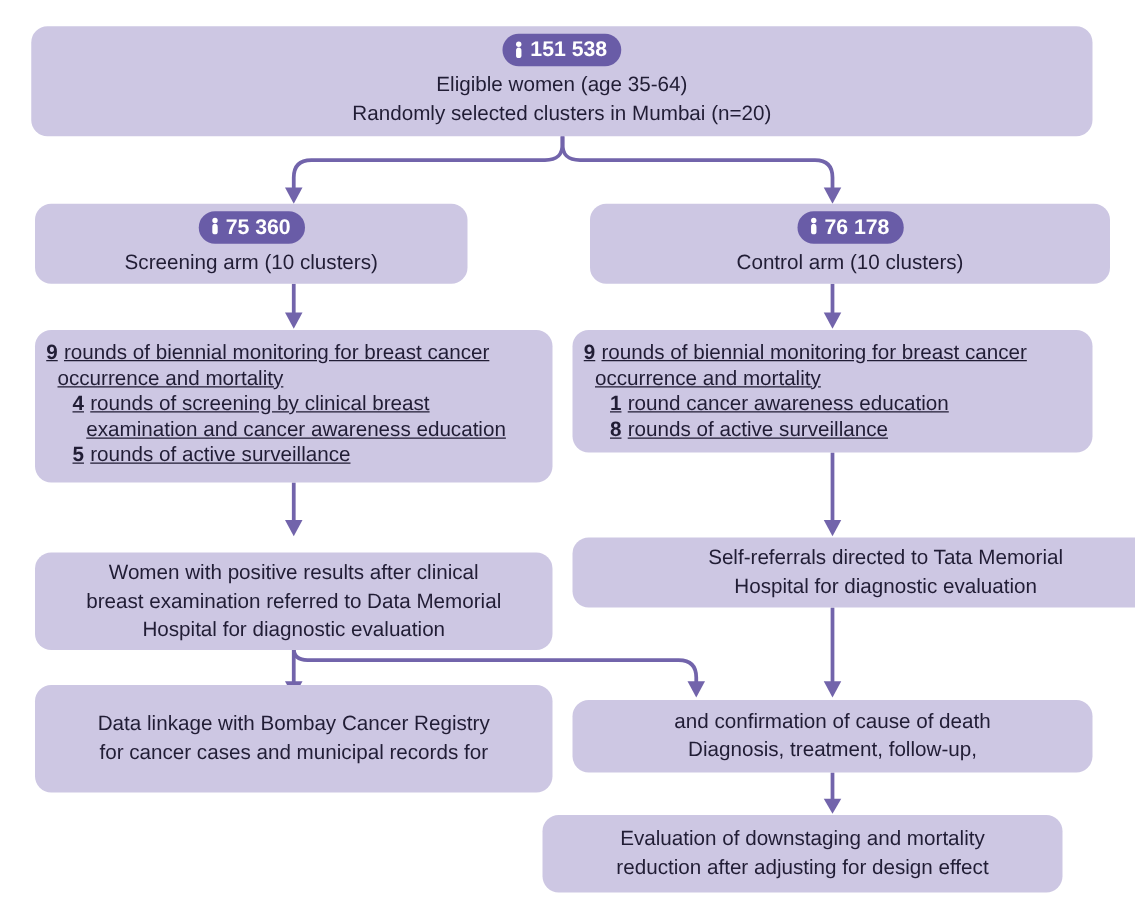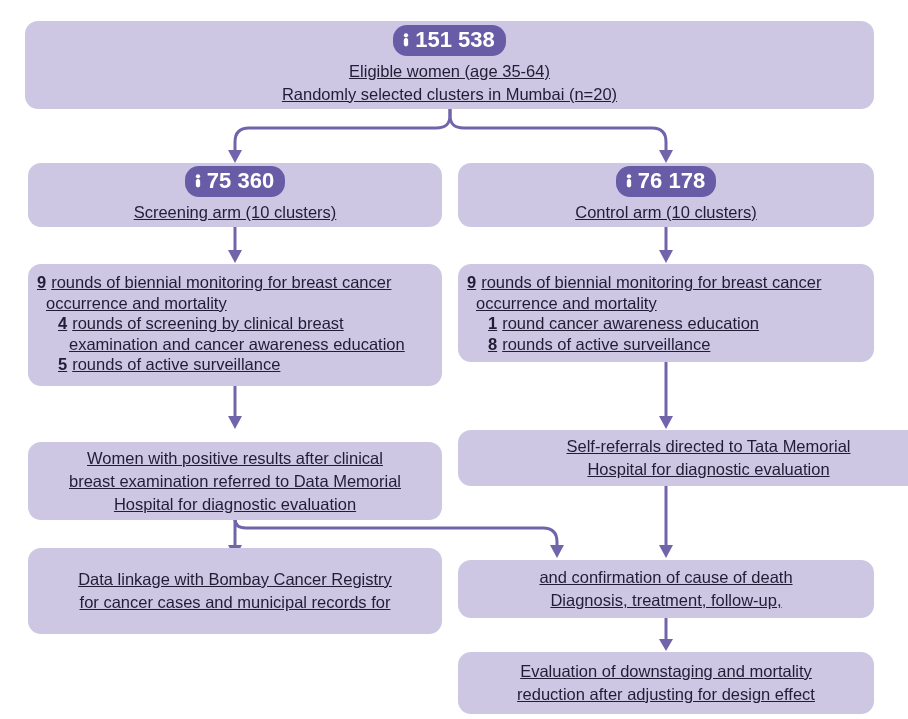--- a/index.html
+++ b/index.html
@@ -36,36 +36,36 @@
     text-align: center;
   }
   .box--list {
     align-items: stretch;
     justify-content: flex-start;
     text-align: left;
     padding: 8px 9px;
     line-height: 20.5px;
     text-decoration: underline;
   }
-  .cline { white-space: nowrap; text-decoration: underline; }
+  .cline { white-space: nowrap; }
   .mline { white-space: nowrap; }
   .mline b { margin-right: 5px; }
   .mline b:empty { display: none; }
   .ind0 { padding-left: 0; }
   .ind1 { padding-left: 9px; }
   .ind2 { padding-left: 21px; }
   .ind3 { padding-left: 32px; }
   .badge {
     display: inline-flex;
     align-items: center;
     gap: 5px;
     background: var(--badge-fill);
     color: var(--badge-text);
     font-weight: bold;
-    font-size: 22px;
+    font-size: 17px;
     line-height: 1;
     padding: 4px 11px 5px 9px;
     border-radius: 14px;
     margin-bottom: 4px;
     white-space: nowrap;
   }
   .badge svg { display: block; fill: var(--badge-text); }
   svg.connectors {
     position: absolute;
     left: 0; top: 0;
@@ -120,32 +120,32 @@
       <svg width="8" height="16" viewBox="0 0 10 17">
         <circle cx="5" cy="2.7" r="2.7"></circle>
         <path d="M5 6.1 C3.1 6.1 2.3 7.4 2.3 9.2 L2.3 13.9 A2.7 2.7 0 0 0 7.7 13.9 L7.7 9.2 C7.7 7.4 6.9 6.1 5 6.1 Z"></path>
       </svg>
       <span>151 538</span>
     </span>
     <div class="cline">Eligible women (age 35-64)</div>
     <div class="cline">Randomly selected clusters in Mumbai (n=20)</div>
   </div>
 
-  <div class="box" style="left:28px; top:163px; width:414px; height:64px;">
+  <div class="box" style="left:28px; top:163px; width:346px; height:64px;">
     <span class="badge">
       <svg width="8" height="16" viewBox="0 0 10 17">
         <circle cx="5" cy="2.7" r="2.7"></circle>
         <path d="M5 6.1 C3.1 6.1 2.3 7.4 2.3 9.2 L2.3 13.9 A2.7 2.7 0 0 0 7.7 13.9 L7.7 9.2 C7.7 7.4 6.9 6.1 5 6.1 Z"></path>
       </svg>
       <span>75 360</span>
     </span>
     <div class="cline">Screening arm (10 clusters)</div>
   </div>
 
-  <div class="box" style="left:458px; top:163px; width:416px; height:64px;">
+  <div class="box" style="left:472px; top:163px; width:416px; height:64px;">
     <span class="badge">
       <svg width="8" height="16" viewBox="0 0 10 17">
         <circle cx="5" cy="2.7" r="2.7"></circle>
         <path d="M5 6.1 C3.1 6.1 2.3 7.4 2.3 9.2 L2.3 13.9 A2.7 2.7 0 0 0 7.7 13.9 L7.7 9.2 C7.7 7.4 6.9 6.1 5 6.1 Z"></path>
       </svg>
       <span>76 178</span>
     </span>
     <div class="cline">Control arm (10 clusters)</div>
   </div>
 
@@ -178,18 +178,18 @@
   <div class="box" style="left:28px; top:548px; width:414px; height:86px;">
     <div class="cline">Data linkage with Bombay Cancer Registry</div>
     <div class="cline">for cancer cases and municipal records for</div>
   </div>
 
   <div class="box" style="left:458px; top:560px; width:416px; height:58px;">
     <div class="cline">and confirmation of cause of death</div>
     <div class="cline">Diagnosis, treatment, follow-up,</div>
   </div>
 
-  <div class="box" style="left:458px; top:652px; width:416px; height:62px;">
+  <div class="box" style="left:434px; top:652px; width:416px; height:62px;">
     <div class="cline">Evaluation of downstaging and mortality</div>
     <div class="cline">reduction after adjusting for design effect</div>
   </div>
 
 </div>
 
 </body></html>

